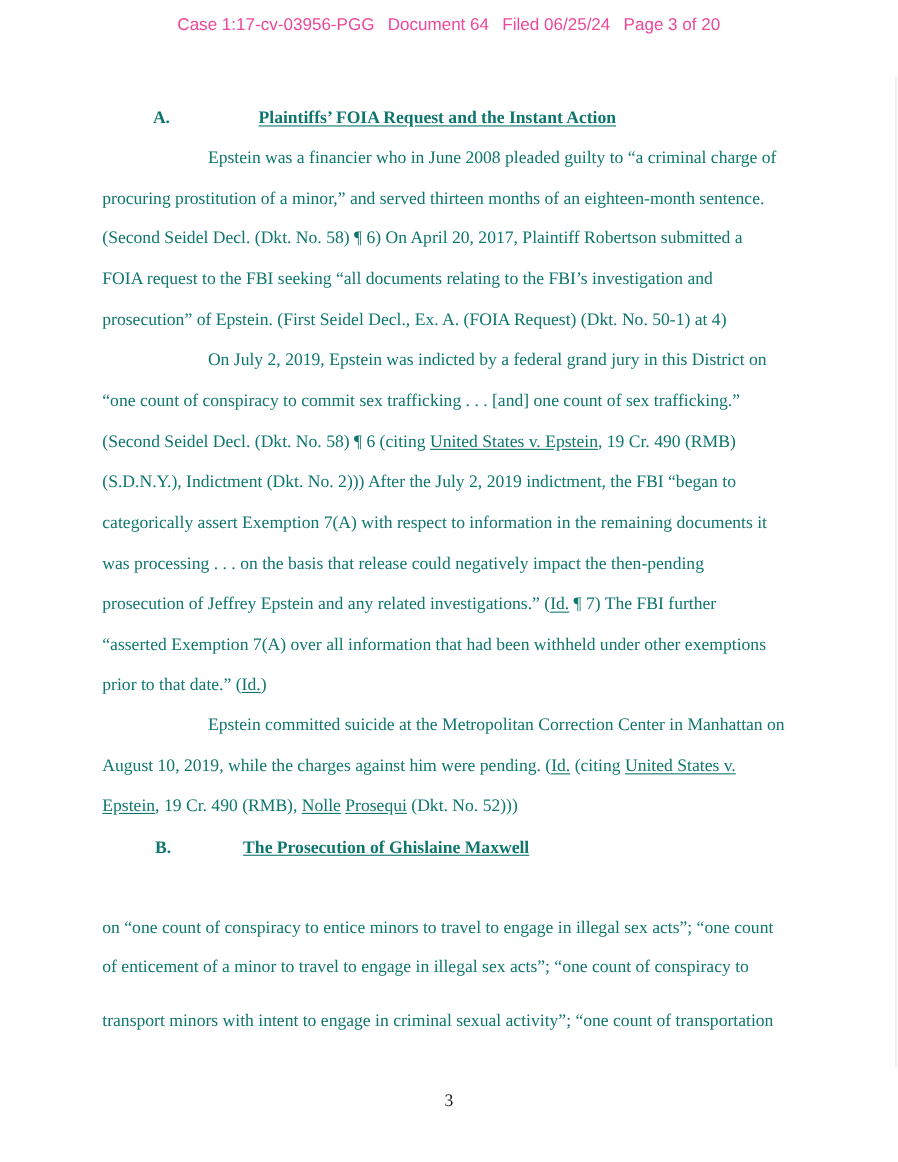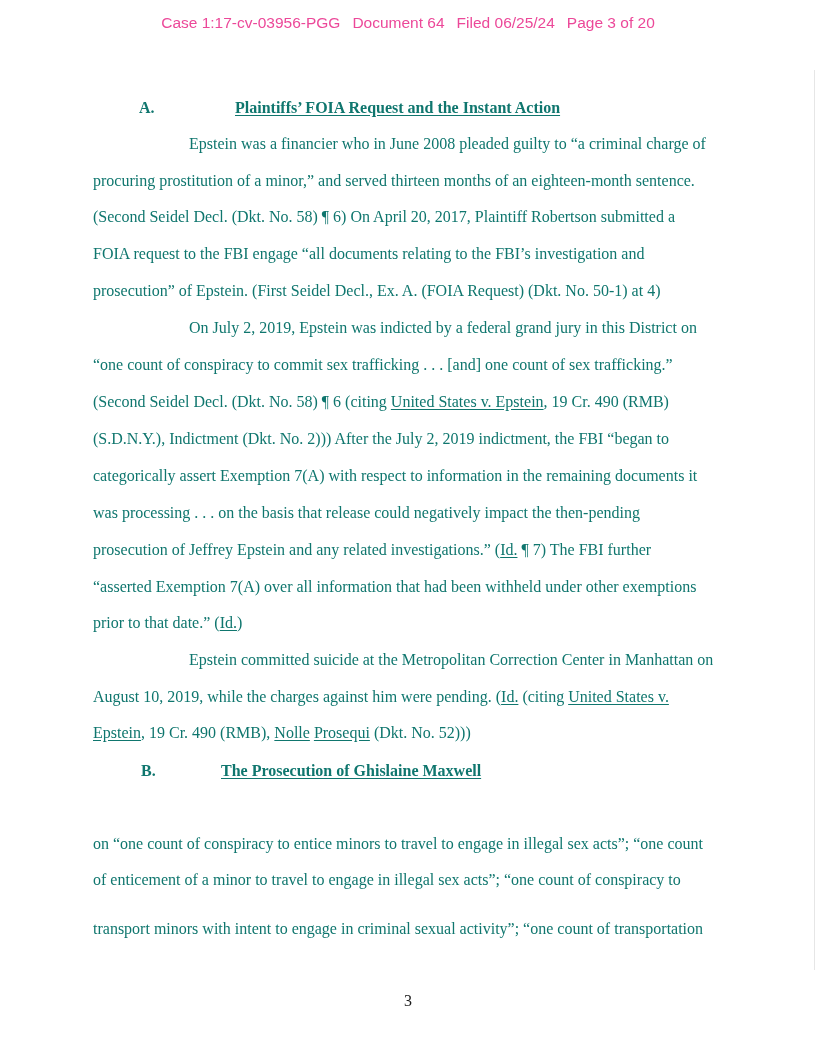--- a/index.html
+++ b/index.html
@@ -38,21 +38,21 @@
   <div class="stamp"><span>Case 1:17-cv-03956-PGG</span><span>Document 64</span><span>Filed 06/25/24</span><span>Page 3 of 20</span></div>
 
   <div class="line heading" style="top:98px; left:139px;">
     <span class="letter">A.</span>
     <span class="title" style="left:48px;margin-left:48px;">Plaintiffs’ FOIA Request and the Instant Action</span>
   </div>
 
   <div class="line indent" style="top:134px;">Epstein was a financier who in June 2008 pleaded guilty to “a criminal charge of</div>
   <div class="line" style="top:171px;">procuring prostitution of a minor,” and served thirteen months of an eighteen-month sentence.</div>
   <div class="line" style="top:207px;">(Second Seidel Decl. (Dkt. No. 58) ¶ 6)  On April 20, 2017, Plaintiff Robertson submitted a</div>
-  <div class="line" style="top:244px;">FOIA request to the FBI engage “all documents relating to the FBI’s investigation and</div>
+  <div class="line" style="top:244px;">FOIA request to the FBI seeking “all documents relating to the FBI’s investigation and</div>
   <div class="line" style="top:281px;">prosecution” of Epstein.  (First Seidel Decl., Ex. A. (FOIA Request) (Dkt. No. 50-1) at 4)</div>
 
   <div class="line indent" style="top:318px;">On July 2, 2019, Epstein was indicted by a federal grand jury in this District on</div>
   <div class="line" style="top:355px;">“one count of conspiracy to commit sex trafficking . . . [and] one count of sex trafficking.”</div>
   <div class="line" style="top:392px;"><span>(Second Seidel Decl. (Dkt. No. 58) ¶ 6 (citing </span><u>United States v. Epstein</u><span>, 19 Cr. 490 (RMB)</span></div>
   <div class="line" style="top:429px;">(S.D.N.Y.), Indictment (Dkt. No. 2)))  After the July 2, 2019 indictment, the FBI “began to</div>
   <div class="line" style="top:466px;">categorically assert Exemption 7(A) with respect to information in the remaining documents it</div>
   <div class="line" style="top:503px;">was processing . . . on the basis that release could negatively impact the then-pending</div>
   <div class="line" style="top:540px;"><span>prosecution of Jeffrey Epstein and any related investigations.”  (</span><u>Id.</u><span> ¶ 7)  The FBI further</span></div>
   <div class="line" style="top:577px;">“asserted Exemption 7(A) over all information that had been withheld under other exemptions</div>

